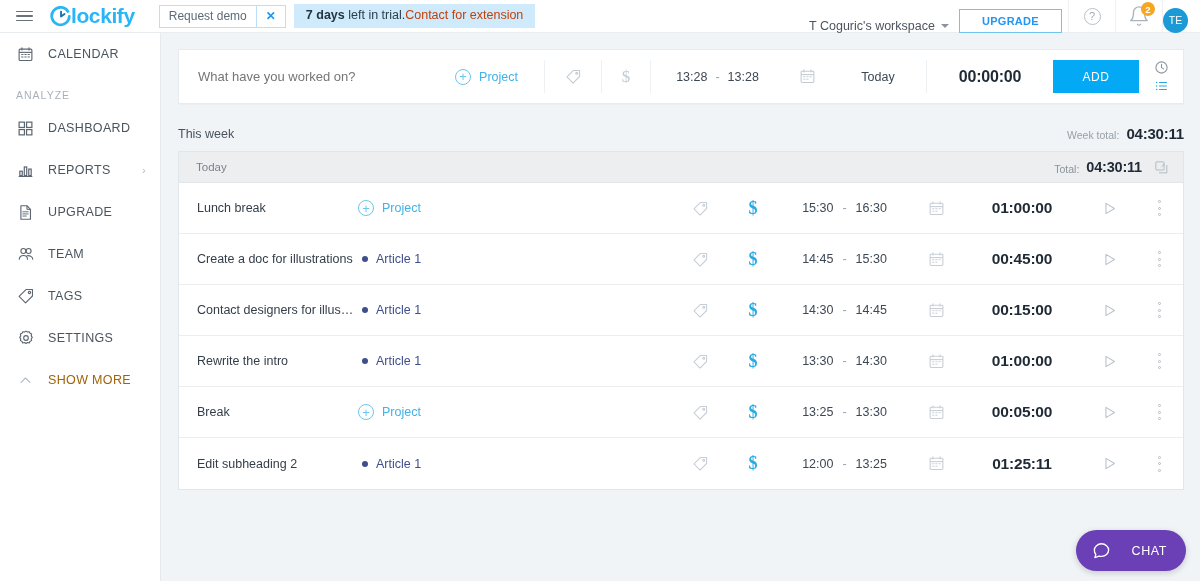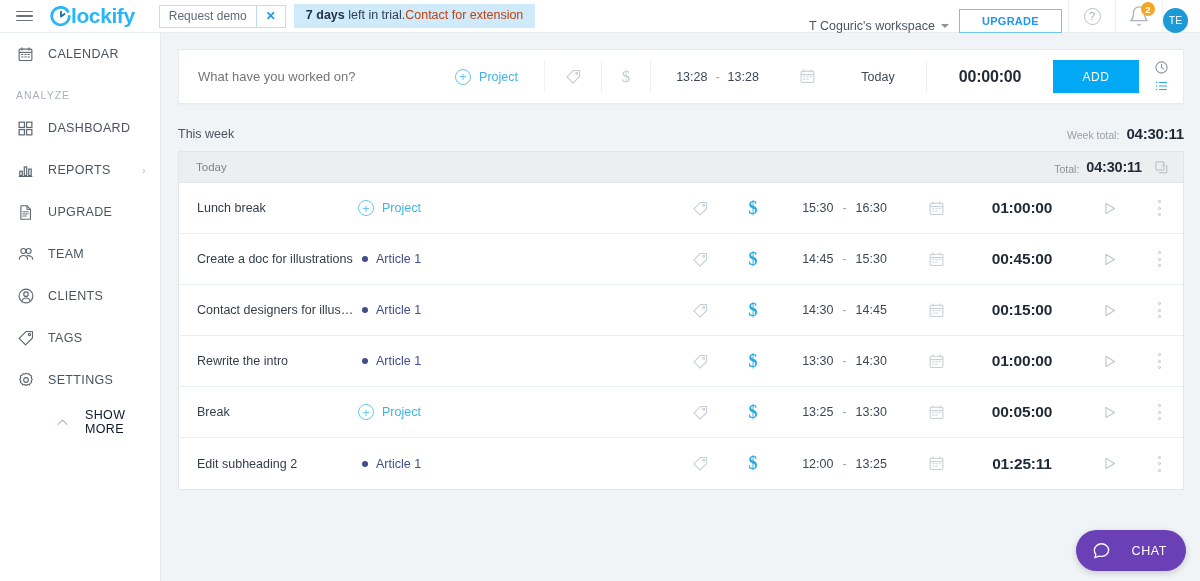--- a/index.html
+++ b/index.html
@@ -89,21 +89,21 @@
     display:flex; align-items:center; height:42px; padding-left:16px; gap:13px;
     font-size:12.5px; color:#4a545e; letter-spacing:.35px; cursor:pointer; position:relative;
   }
   .nav-item.active { background:#e6edf3; }
   .nav-item .ic { width:19px; height:19px; display:flex; align-items:center; justify-content:center; color:#5d6771; flex:0 0 19px; }
   .nav-group {
     font-size:10.5px; color:#a9b1b9; letter-spacing:1px;
     padding:14px 0 6px 16px;
   }
   .nav-chev { margin-left:auto; margin-right:14px; color:#b3bbc3; font-size:11px; }
-  .nav-item.muted { color:#0f172a;margin-left:37px; }
+  .nav-item.muted { color:#a16207; }
   .nav-item.muted .ic { color:#b3bbc3; }
 
   
   .main {
     position:absolute; top:33px; left:161px; width:1039px; height:548px;
     background:#f1f4f7; overflow:hidden;
   }
 
   
   .timer-bar {
@@ -323,30 +323,20 @@
         <svg width="18" height="18" viewBox="0 0 24 24" fill="none" stroke="currentColor" stroke-width="1.5">
           <circle cx="8.5" cy="8" r="3.3"></circle>
           <circle cx="15.5" cy="8" r="3.3"></circle>
           <path d="M3 19c0-3.2 2.5-5 5.5-5s5.5 1.8 5.5 5" stroke-linecap="round"></path>
           <path d="M13.5 14.3c2.6-.6 7.5.6 7.5 4.7" stroke-linecap="round"></path>
         </svg>
       </span>
       <span>TEAM</span>
     </div>
 
-    <div class="nav-item">
-      <span class="ic">
-        <svg width="18" height="18" viewBox="0 0 24 24" fill="none" stroke="currentColor" stroke-width="1.5">
-          <circle cx="12" cy="12" r="9.2"></circle>
-          <circle cx="12" cy="9.5" r="3"></circle>
-          <path d="M6.6 19c.6-3 2.8-4.4 5.4-4.4S16.8 16 17.4 19" stroke-linecap="round"></path>
-        </svg>
-      </span>
-      <span>CLIENTS</span>
-    </div>
 
     <div class="nav-item">
       <span class="ic">
         <svg width="18" height="18" viewBox="0 0 24 24" fill="none" stroke="currentColor" stroke-width="1.5" stroke-linejoin="round">
           <path d="M2.8 12.6 12 3.4h8.6V12l-9.2 9.2z"></path>
           <circle cx="16.6" cy="7.4" r="1.5"></circle>
         </svg>
       </span>
       <span>TAGS</span>
     </div>

